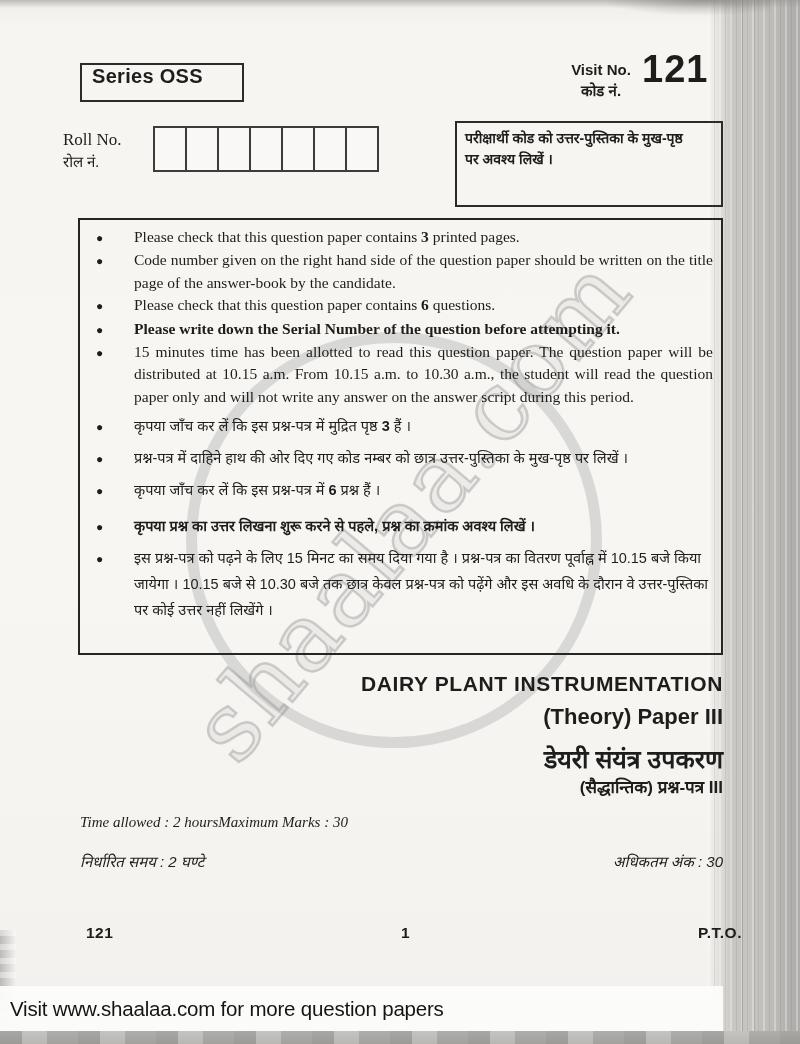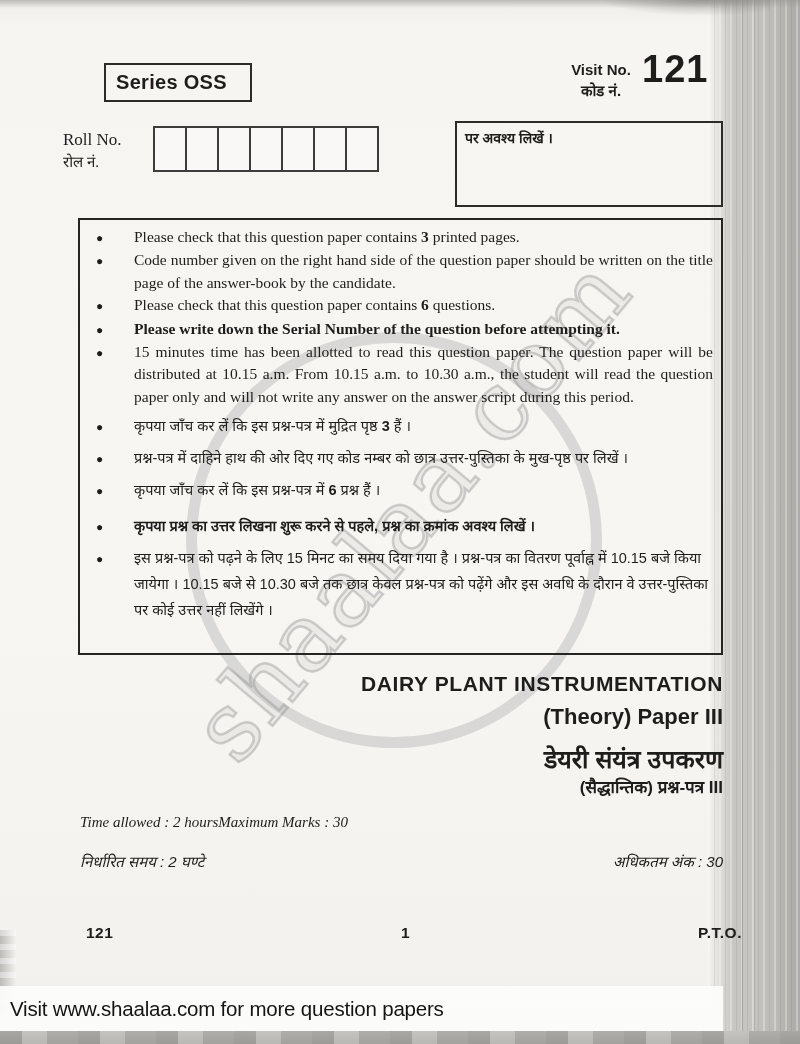--- a/index.html
+++ b/index.html
@@ -51,23 +51,23 @@
     position:absolute; left:112px; top:477px; width:560px; z-index:1;
     text-align:center; font-family:"DejaVu Serif", serif;
     font-size:95px; font-weight:400; letter-spacing:2px;
     color:rgba(160,160,160,0.13);
     -webkit-text-stroke:2.5px rgba(148,148,148,0.42);
     transform:rotate(-50deg); transform-origin:center;
     white-space:nowrap; pointer-events:none;
   }
   
   .series-box{
-    position:absolute; left:80px; top:63px; width:148px; height:39px; z-index:2;
-    border:2.5px solid #2b2b29; display:flex; align-items:center; padding-left:10px;
-    font-weight:700; font-size:20px; letter-spacing:0.3px;margin-left:24px;
+    position:absolute; left:80px; top:63px; width:164px; height:39px; z-index:2;
+    border:2.5px solid #2b2b29; display:flex; padding-left:10px;
+    font-weight:700; font-size:20px; letter-spacing:0.3px;
   }
   .code-labels{
     position:absolute; left:552px; top:59px; width:98px; z-index:2; text-align:center;
     font-weight:700; font-size:15px; line-height:21px;
   }
   .code-number{
     position:absolute; left:642px; top:48px; z-index:2;
     font-weight:700; font-size:38px; letter-spacing:1px;
   }
   .roll-labels{
@@ -172,20 +172,21 @@
       <div class="roll-cell"></div>
       <div class="roll-cell"></div>
       <div class="roll-cell"></div>
       <div class="roll-cell"></div>
       <div class="roll-cell"></div>
       <div class="roll-cell"></div>
       <div class="roll-cell"></div>
     </div>
 
   <div class="cand-box">
+    <div class="hi">परीक्षार्थी कोड को उत्तर-पुस्तिका के मुख-पृष्ठ</div>
     <div class="hi">पर अवश्य लिखें ।</div>
   </div>
 
   <div class="instr-box">
     <div>
         <div class="ins-item en">
           <span class="bullet">●</span>
           <span class="itext"><span>Please check that this question paper contains </span><span class="b">3</span><span> printed pages.</span></span>
         </div>
         <div class="ins-item en">

